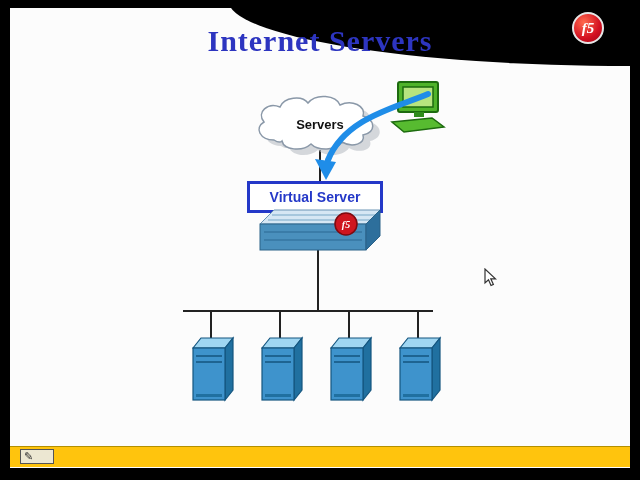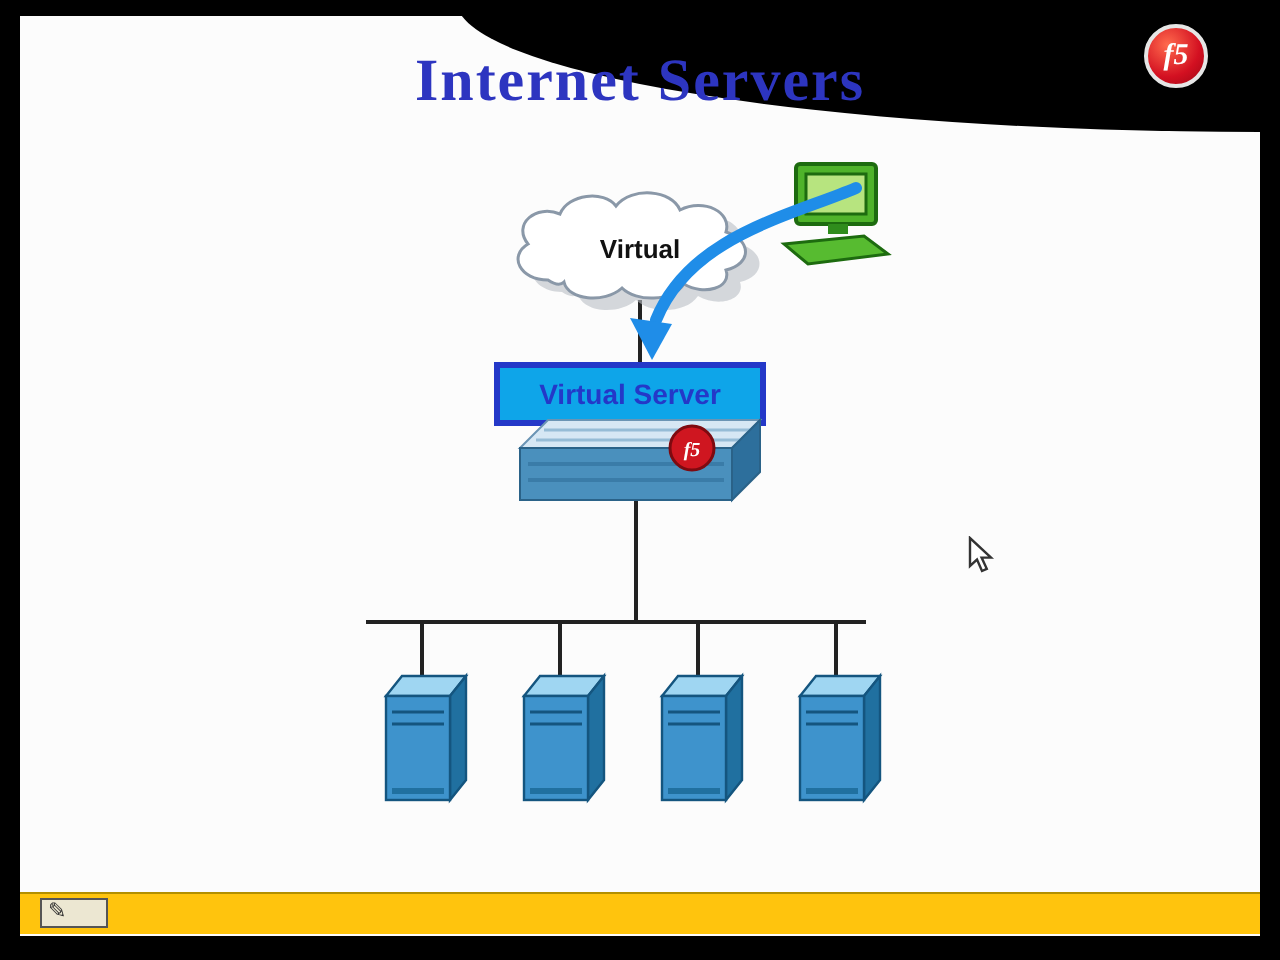--- a/index.html
+++ b/index.html
@@ -29,21 +29,21 @@
   }
   .cloud-wrap{position:absolute;left:250px;top:94px;width:140px;height:62px;}
   .internet-label{
     position:absolute;left:260px;top:117px;width:120px;text-align:center;
     font-weight:bold;font-size:13px;color:#111;
   }
   .computer{position:absolute;left:390px;top:80px;}
   .arrow-layer,.connector-layer{position:absolute;left:0;top:0;pointer-events:none;}
   .vs-box{
     position:absolute;left:247px;top:181px;width:130px;height:26px;
-    border:3px solid #2438c8;background:#0ea5e9;
+    border:3px solid #2438c8;background:#ffffff;
     display:flex;align-items:center;justify-content:center;
     font-weight:bold;font-size:14px;color:#2438c8;
   }
   .appliance{position:absolute;left:254px;top:206px;}
   .server-row{
     position:absolute;left:189px;top:310px;display:flex;gap:21px;
   }
   .taskbar{
     position:absolute;left:10px;top:446px;width:620px;height:21px;
     background:#ffc40d;border-top:1px solid #b38f00;box-sizing:border-box;
@@ -76,21 +76,21 @@
     <line x1="318" y1="250" x2="318" y2="311" stroke="#222" stroke-width="2"></line>
     <line x1="183" y1="311" x2="433" y2="311" stroke="#222" stroke-width="2"></line>
   </svg>
 
   <div class="cloud-wrap">
     <svg width="140" height="62" viewBox="0 0 140 62">
       <path d="M 24,46 C 10,46 4,34 14,28 C 6,18 18,8 30,13 C 34,3 52,1 58,9 C 66,-1 86,1 90,11 C 102,5 116,12 113,22 C 126,26 126,38 113,41 C 116,50 102,54 92,48 C 86,57 68,57 61,50 C 52,58 34,56 32,47 C 30,49 27,48 24,46 Z" transform="translate(7,6)" fill="#b9bec4" opacity="0.6"></path>
       <path d="M 24,46 C 10,46 4,34 14,28 C 6,18 18,8 30,13 C 34,3 52,1 58,9 C 66,-1 86,1 90,11 C 102,5 116,12 113,22 C 126,26 126,38 113,41 C 116,50 102,54 92,48 C 86,57 68,57 61,50 C 52,58 34,56 32,47 C 30,49 27,48 24,46 Z" fill="#ffffff" stroke="#8a98a8" stroke-width="1.5"></path>
     </svg>
   </div>
-  <div class="internet-label">Virtual</div>
+  <div class="internet-label">Servers</div>
 
   <div class="computer">
     <svg width="58" height="58" viewBox="0 0 58 58">
       <rect x="8" y="2" width="40" height="30" rx="2" fill="#4fb32a" stroke="#1d6b0f" stroke-width="2"></rect>
       <rect x="13" y="7" width="30" height="20" fill="#b7e47f" stroke="#1d6b0f" stroke-width="1.5"></rect>
       <rect x="24" y="32" width="10" height="5" fill="#2f8c1c"></rect>
       <polygon points="2,42 42,38 54,47 14,52" fill="#57bb30" stroke="#1d6b0f" stroke-width="1.5"></polygon>
     </svg>
   </div>
 

